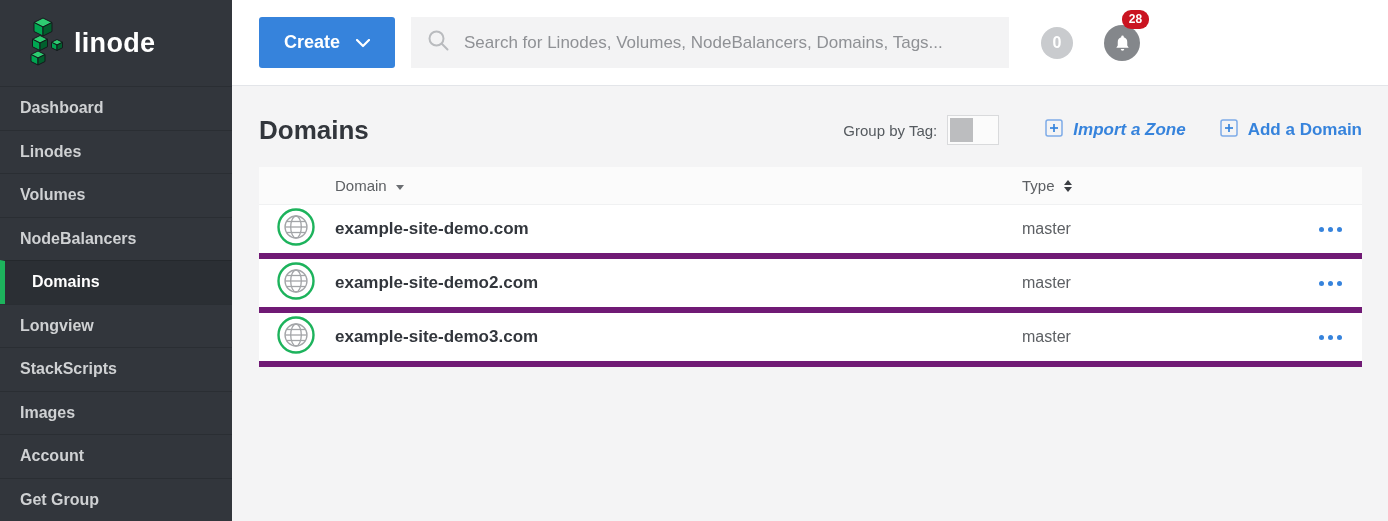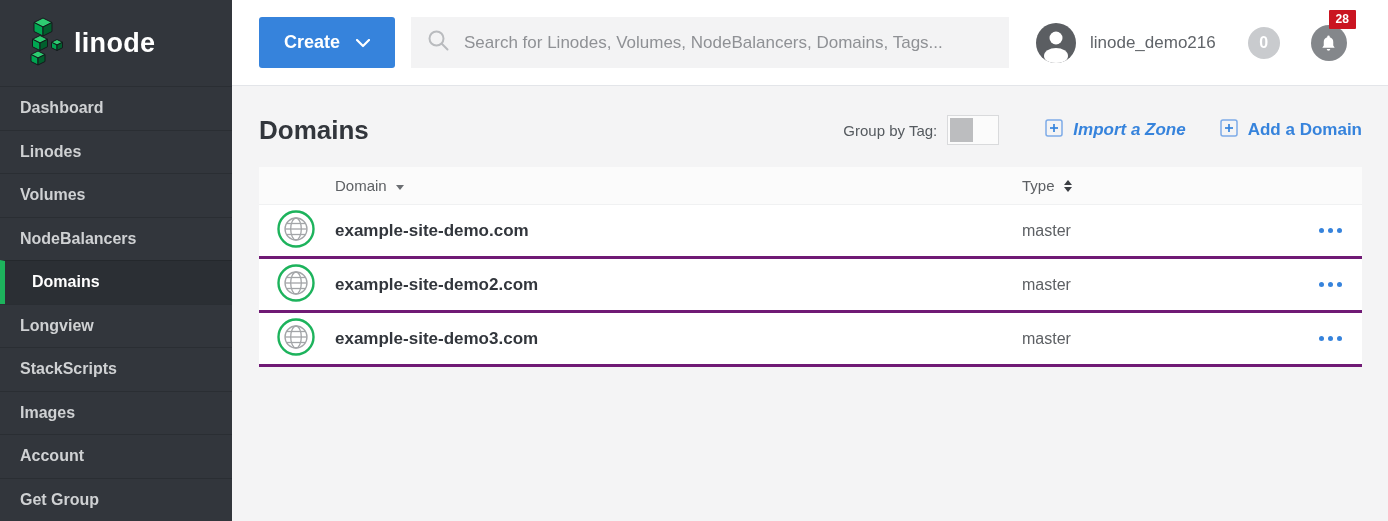--- a/index.html
+++ b/index.html
@@ -30,42 +30,42 @@
   .user-cluster { margin-left:27px; display:flex; align-items:center; cursor:pointer; }
   .avatar { width:40px; height:40px; border-radius:50%; background:#5b5e62; overflow:hidden; flex:none; }
   .username { margin-left:14px; font-size:17px; color:#606469; }
   .zero-badge { margin-left:32px; width:32px; height:32px; border-radius:50%; background:#c9cbce;
     color:#ffffff; font-size:16px; font-weight:bold; display:flex; align-items:center;
     justify-content:center; cursor:pointer; flex:none; }
   .bell-wrap { margin-left:31px; position:relative; width:36px; height:36px; flex:none; cursor:pointer; }
   .bell-circle { width:36px; height:36px; border-radius:50%; background:#84878b;
     display:flex; align-items:center; justify-content:center; }
   .notif-badge { position:absolute; top:-15px; right:-9px; min-width:27px; height:19px;
-    background:#ca1421; border-radius:1px; color:#ffffff; font-size:12px; font-weight:bold;
+    background:#ca1421; border-radius:9px; color:#ffffff; font-size:12px; font-weight:bold;
     display:flex; align-items:center; justify-content:center; padding:0 6px; }
 
   
   .main { position:absolute; left:232px; top:86px; right:0; bottom:0; background:#f4f4f5; padding:0 26px 0 27px; }
   .page-head { padding-top:21px; height:67px; display:flex; align-items:center; }
   .page-title { font-size:26px; font-weight:bold; color:#32363c; }
   .head-controls { margin-left:auto; display:flex; align-items:center; }
   .group-label { font-size:15px; color:#555a5f; }
   .toggle { margin-left:10px; width:52px; height:30px; background:#fbfbfb;
     border:1px solid #d9dadc; cursor:pointer; display:flex; align-items:center; padding:2px; }
   .toggle .knob { width:23px; height:24px; background:#bcbdbf; }
   .link-action { display:flex; align-items:center; gap:10px; cursor:pointer; }
   .link-action .lbl { color:#3683dc; font-size:17px; font-weight:bold; }
   .ml-46 { margin-left:46px;font-style:italic; } .ml-34 { margin-left:34px; }
 
   
   .table { margin-top:14px; background:#ffffff; }
   .t-head { height:38px; background:#fbfbfb; display:flex; align-items:center;
     border-bottom:1px solid #f0f1f2; font-size:15px; color:#5d6064; }
   .t-row { height:54px; display:flex; align-items:center; background:#ffffff;
-    border-bottom:3px solid #701a75; cursor:pointer; }
+    border-bottom:6px solid #701a75; cursor:pointer; }
   .cell-domain { flex:0 0 763px; display:flex; align-items:center; padding-left:18px; }
   .t-head .cell-domain { padding-left:76px; }
   .cell-type { flex:1; display:flex; align-items:center; }
   .cell-actions { flex:0 0 60px; display:flex; justify-content:flex-end; padding-right:20px; }
   .globe { flex:none; margin-right:20px; }
   .domain-name { font-size:17px; font-weight:bold; color:#32363c; }
   .type-val { font-size:16px; color:#5d6064; }
   .sort-col { display:flex; flex-direction:column; gap:2px; margin-left:9px; }
   .tri-up { width:0; height:0; border-left:4px solid transparent; border-right:4px solid transparent;
     border-bottom:5px solid #3c3f44; }
@@ -147,29 +147,20 @@
   <div class="search-box">
     <span>
       <svg width="23" height="23" viewBox="0 0 23 23">
           <circle cx="9.5" cy="9.5" r="7" fill="none" stroke="#b9bbbe" stroke-width="2"></circle>
           <line x1="14.8" y1="14.8" x2="20.5" y2="20.5" stroke="#b9bbbe" stroke-width="2" stroke-linecap="round"></line>
         </svg>
     </span>
     <input type="text" placeholder="Search for Linodes, Volumes, NodeBalancers, Domains, Tags..." style="">
   </div>
 
-  <div class="user-cluster">
-    <div class="avatar">
-      <svg width="40" height="40" viewBox="0 0 40 40">
-        <circle cx="20" cy="15" r="6.5" fill="#ffffff"></circle>
-        <ellipse cx="20" cy="33" rx="12" ry="8" fill="#ffffff"></ellipse>
-      </svg>
-    </div>
-    <span class="username">linode_demo216</span>
-  </div>
 
   <div class="zero-badge">
     <span>0</span>
   </div>
 
   <div class="bell-wrap">
     <div class="bell-circle">
       <svg width="19" height="20" viewBox="0 0 24 24">
         <path d="M12 2.5a1.6 1.6 0 0 1 1.6 1.6v.7a6 6 0 0 1 4.4 5.8v4.6l1.8 2.8H4.2L6 15.2v-4.6a6 6 0 0 1 4.4-5.8v-.7A1.6 1.6 0 0 1 12 2.5z" fill="#ffffff"></path>
         <path d="M9.8 19.5a2.2 2.2 0 0 0 4.4 0z" fill="#ffffff"></path>

